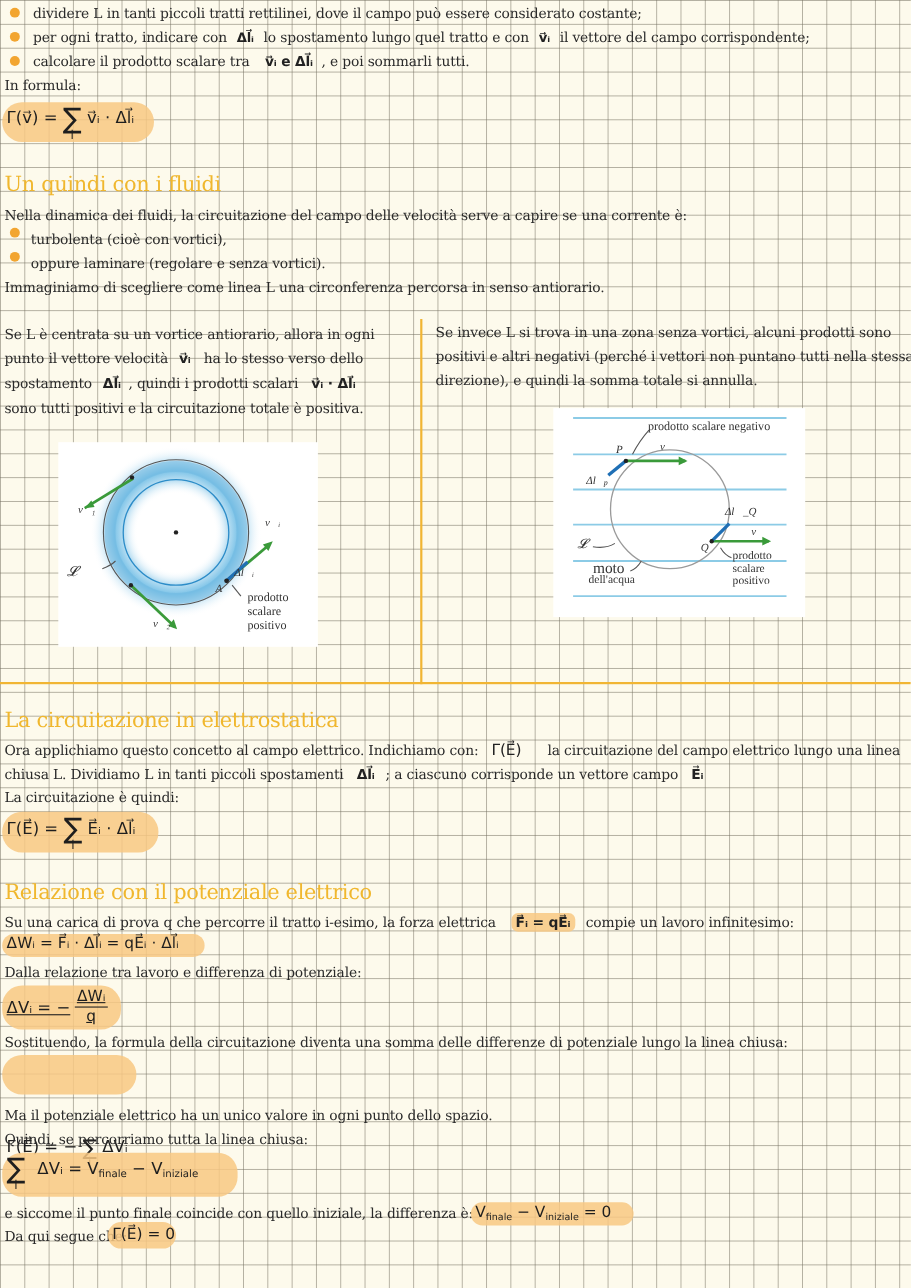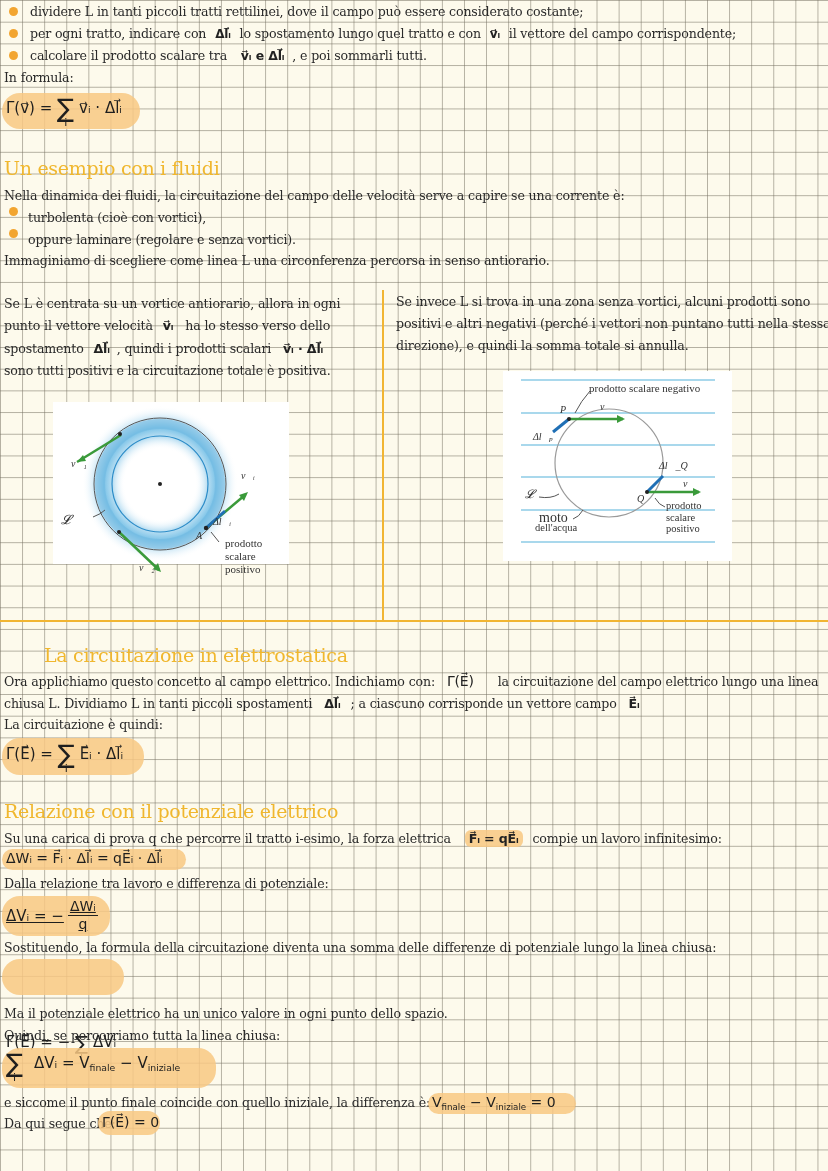--- a/index.html
+++ b/index.html
@@ -72,21 +72,21 @@
 <div class="pill" style="left:2px;top:93px;width:138px;height:36px;"></div>
 <div class="formula" style="left:6px;top:98px;font-size:15px;">
   <span>Γ(v⃗) =</span>
   <span class="sigma-wrap">
     <span class="sigma">∑</span>
     <span class="sigma-i">i</span>
   </span>
   <span>v⃗ᵢ · Δl⃗ᵢ</span>
 </div>
 
-<div class="heading" style="left:4px;top:157px;">Un esempio con i fluidi</div>
+<div class="heading" style="left:4px;top:157px;">Un quindi con i fluidi</div>
 <div class="abs txt" style="left:4px;top:188px;">Nella dinamica dei fluidi, la circuitazione del campo delle velocità serve a capire se una corrente è:</div>
 
 <div class="bullet" style="left:9px;top:207px;"></div>
 <div class="abs txt" style="left:28px;top:210px;">turbolenta (cioè con vortici),</div>
 <div class="bullet" style="left:9px;top:229px;"></div>
 <div class="abs txt" style="left:28px;top:232px;">oppure laminare (regolare e senza vortici).</div>
 
 <div class="abs txt" style="left:4px;top:253px;">Immaginiamo di scegliere come linea L una circonferenza percorsa in senso antiorario.</div>
 
 <div class="abs txt" style="left:4px;top:296px;">Se L è centrata su un vortice antiorario, allora in ogni</div>
@@ -102,21 +102,21 @@
   <span class="hand" style="font-weight:bold;margin-left:8px;">v⃗ᵢ · Δl⃗ᵢ</span>
 </div>
 <div class="abs txt" style="left:4px;top:363px;">sono tutti positivi e la circuitazione totale è positiva.</div>
 
 <div class="vline" style="left:382px;top:290px;width:2px;height:332px;"></div>
 
 <div class="abs txt" style="left:396px;top:294px;">Se invece L si trova in una zona senza vortici, alcuni prodotti sono</div>
 <div class="abs txt" style="left:396px;top:316px;">positivi e altri negativi (perché i vettori non puntano tutti nella stessa</div>
 <div class="abs txt" style="left:396px;top:338px;">direzione), e quindi la somma totale si annulla.</div>
 
-<div class="fig" style="left:53px;top:402px;width:236px;height:162px;">
+<div class="fig" style="left:53px;top:402px;width:236px;height:186px;">
   <svg width="236" height="186" viewBox="0 0 236 186">
     <defs>
       <radialGradient id="glow" cx="50%" cy="50%" r="50%">
         <stop offset="45%" stop-color="#ffffff" stop-opacity="0"></stop>
         <stop offset="60%" stop-color="#bfe1f3"></stop>
         <stop offset="72%" stop-color="#7ec4e8"></stop>
         <stop offset="82%" stop-color="#bfe1f3"></stop>
         <stop offset="100%" stop-color="#ffffff" stop-opacity="0"></stop>
       </radialGradient>
     </defs>
@@ -184,21 +184,21 @@
   <div class="fig-label" style="left:134px;top:122px;font-size:10px;font-style:italic;">Q</div>
   <div class="fig-label" style="left:36px;top:139px;font-size:14px;">moto</div>
   <div class="fig-label" style="left:32px;top:151px;font-size:10.5px;">dell'acqua</div>
   <div class="fig-label" style="left:163px;top:129px;font-size:10.5px;">prodotto</div>
   <div class="fig-label" style="left:163px;top:141px;font-size:10.5px;">scalare</div>
   <div class="fig-label" style="left:163px;top:152px;font-size:10.5px;">positivo</div>
 </div>
 
 <div class="vline" style="left:0;top:620px;width:828px;height:2px;"></div>
 
-<div class="heading" style="left:4px;top:644px;margin-left:40px;">La circuitazione in elettrostatica</div>
+<div class="heading" style="left:4px;top:644px;">La circuitazione in elettrostatica</div>
 <div class="abs txt" style="left:4px;top:674px;">
   <span>Ora applichiamo questo concetto al campo elettrico. Indichiamo con:</span>
   <span class="hand" style="font-size:14px;margin:0 20px 0 8px;">Γ(E⃗)</span>
   <span>la circuitazione del campo elettrico lungo una linea</span>
 </div>
 <div class="abs txt" style="left:4px;top:696px;">
   <span>chiusa L. Dividiamo L in tanti piccoli spostamenti</span>
   <span class="hand" style="font-weight:bold;margin:0 6px 0 8px;">Δl⃗ᵢ</span>
   <span>; a ciascuno corrisponde un vettore campo</span>
   <span class="hand" style="font-weight:bold;margin-left:8px;">E⃗ᵢ</span>

